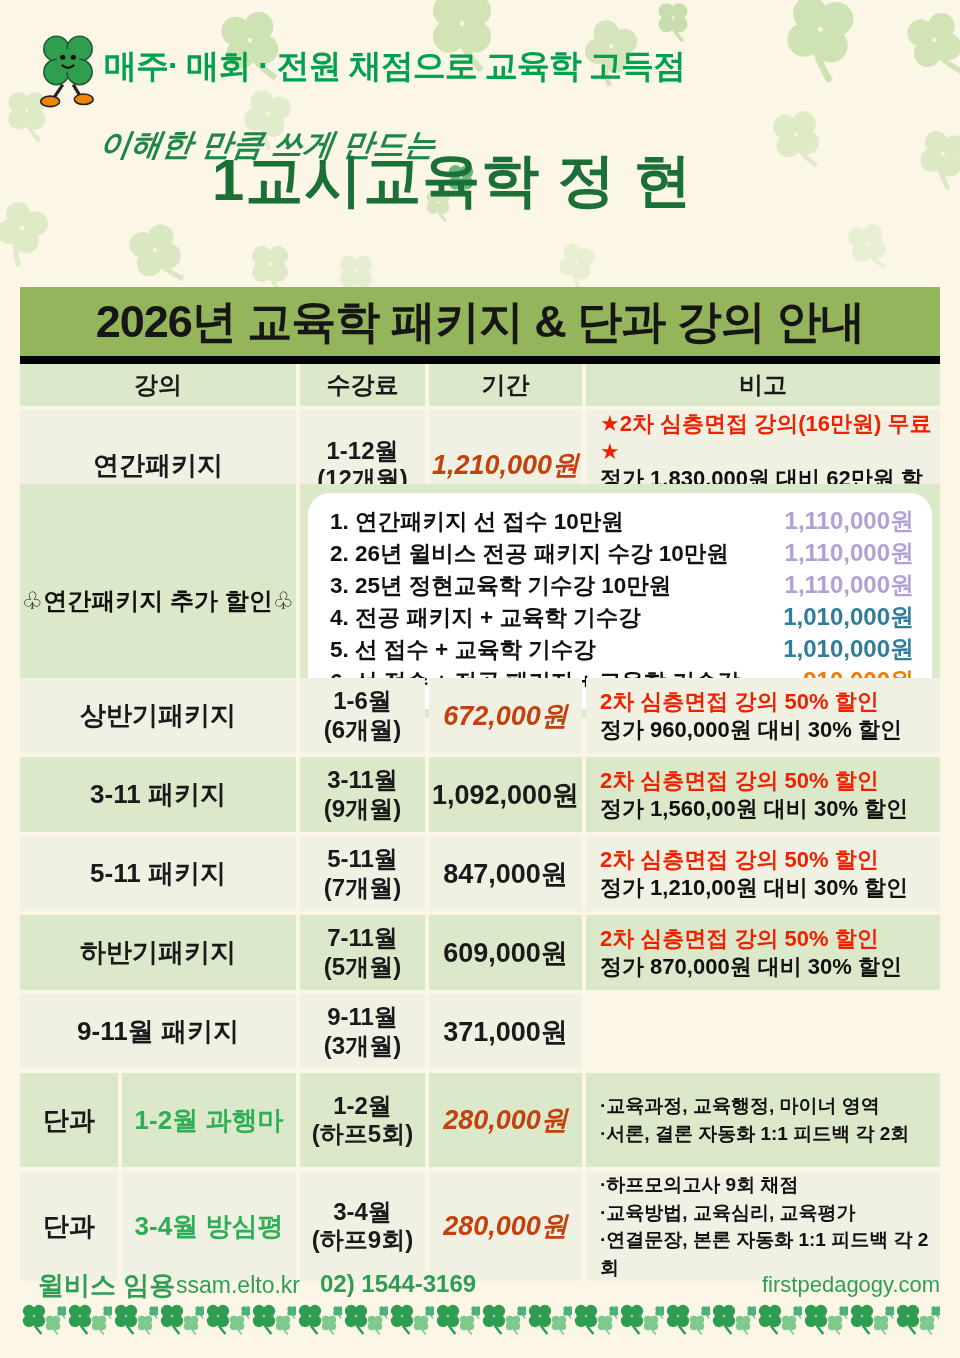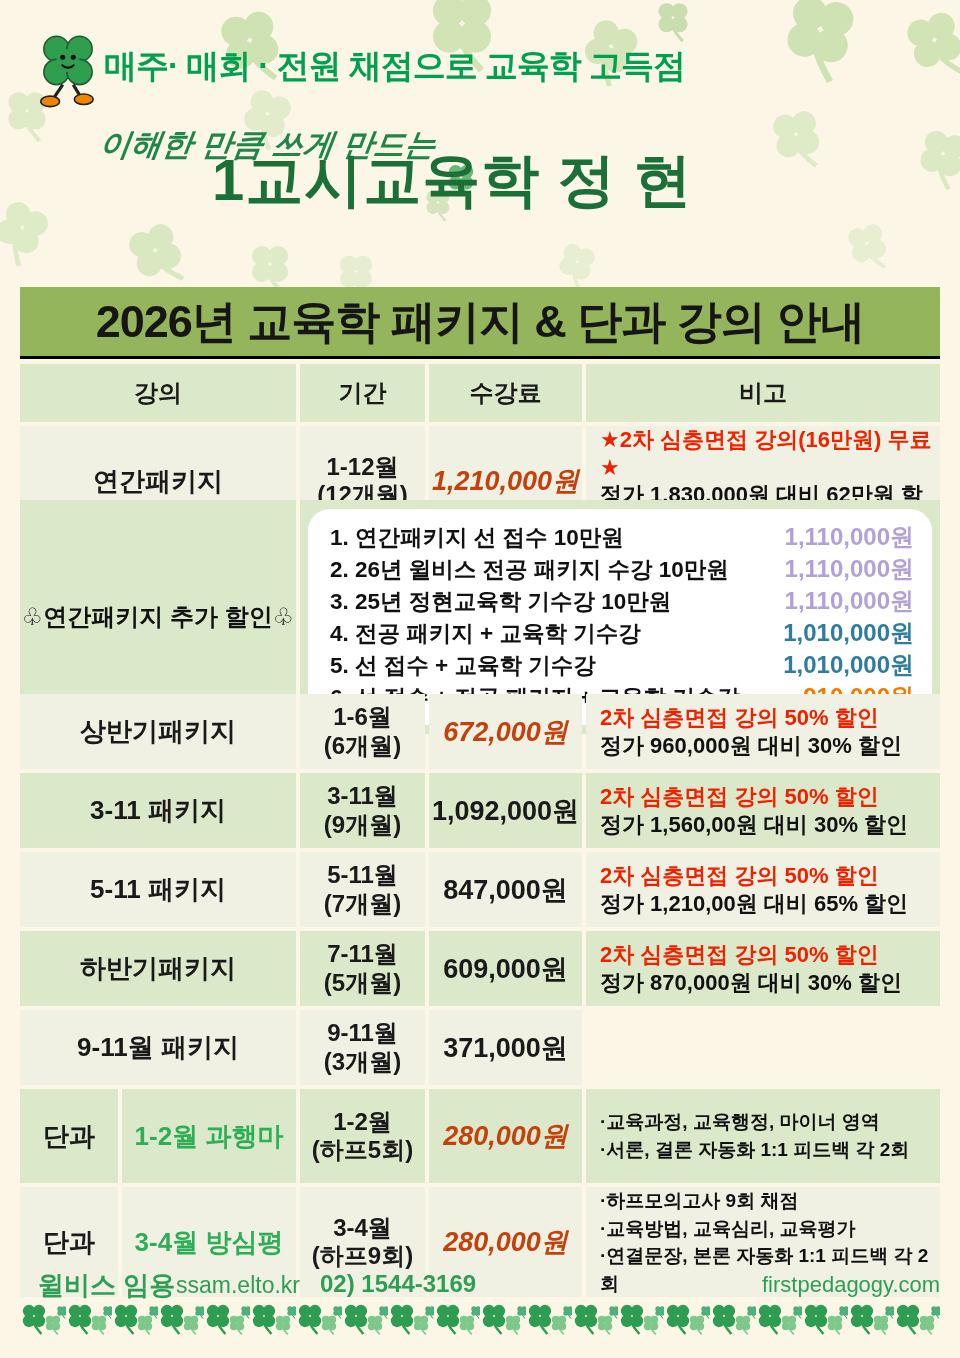--- a/index.html
+++ b/index.html
@@ -11,31 +11,31 @@
   
   svg.dec{position:absolute;pointer-events:none;}
   
   #mascot{position:absolute;left:36px;top:30px;}
   #tagline{position:absolute;left:104px;top:44px;font-size:33px;font-weight:900;color:#00a14e;letter-spacing:-1px;white-space:nowrap;}
   #subtitle{position:absolute;left:100px;top:124px;font-size:31px;font-weight:900;font-style:italic;color:#1e8748;transform:skewX(-8deg);white-space:nowrap;}
   #main-title{position:absolute;left:212px;top:142px;font-size:58px;font-weight:900;color:#1b7038;letter-spacing:1px;white-space:nowrap;}
   
   #banner{
     position:absolute;left:20px;top:287px;width:920px;height:69px;
-    background:#94b55b;border-bottom:3px solid #000000;
+    background:#94b55b;border-bottom:8px solid #000000;
     display:flex;align-items:center;justify-content:center;
     font-size:45px;font-weight:900;color:#161616;letter-spacing:-1px;
   }
   
   #table{position:absolute;left:20px;top:364px;width:920px;}
   .row{display:grid;gap:4px;margin-bottom:4px;}
   .cols4{grid-template-columns:276px 125px 153px 354px;}
   .cols2{grid-template-columns:276px 640px;}
   .cols5{grid-template-columns:98px 174px 125px 153px 354px;}
-  .h-hdr{height:58px;} .h-r1{height:70px;} .h-disc{height:190px;}
+  .h-hdr{height:42px;} .h-r1{height:70px;} .h-disc{height:190px;}
   .h-std{height:75px;} .h-dg{height:94px;}
   .cell{display:flex;flex-direction:column;align-items:center;justify-content:center;text-align:center;}
   .bg-g{background:#dce8ca;} .bg-c{background:#f0f1e3;}
   .hdr{font-size:24px;font-weight:900;color:#1a1a1a;}
   .course{font-size:26px;font-weight:900;color:#1a1a1a;}
   .course-green{font-size:26px;font-weight:900;color:#2eae57;}
   .period{font-size:24px;font-weight:900;color:#1a1a1a;line-height:1.18;}
   .price{font-size:27px;font-weight:900;color:#1a1a1a;}
   .price.green{color:#c2410c;font-style:italic;}
   .note{align-items:flex-start;text-align:left;padding-left:14px;padding-right:4px;}
@@ -161,22 +161,22 @@
 <div id="tagline">매주· 매회 · 전원 채점으로 교육학 고득점</div>
 <div id="subtitle">이해한 만큼 쓰게 만드는</div>
 <div id="main-title">1교시교육학 정 현</div>
 
 <div id="banner">2026년 교육학 패키지 &amp; 단과 강의 안내</div>
 
 <div id="table">
 
   <div class="row cols4 h-hdr">
     <div class="cell bg-g hdr">강의</div>
+    <div class="cell bg-g hdr">수강료</div>
     <div class="cell bg-g hdr">기간</div>
-    <div class="cell bg-g hdr">수강료</div>
     <div class="cell bg-g hdr">비고</div>
   </div>
 
   <div class="row cols4 h-r1">
     <div class="cell bg-c course">연간패키지</div>
     <div class="cell bg-c period">
       <div>1-12월</div>
       <div>(12개월)</div>
     </div>
     <div class="cell bg-c price green">1,210,000원</div>
@@ -246,21 +246,21 @@
 
   <div class="row cols4 h-std">
     <div class="cell bg-c course">5-11 패키지</div>
     <div class="cell bg-c period">
       <div>5-11월</div>
       <div>(7개월)</div>
     </div>
     <div class="cell bg-c price">847,000원</div>
     <div class="cell bg-c note">
       <div class="red">2차 심층면접 강의 50% 할인</div>
-      <div class="blk">정가 1,210,00원 대비 65% 할인</div>
+      <div class="blk">정가 1,210,00원 대비 30% 할인</div>
     </div>
   </div>
 
   <div class="row cols4 h-std">
     <div class="cell bg-g course">하반기패키지</div>
     <div class="cell bg-g period">
       <div>7-11월</div>
       <div>(5개월)</div>
     </div>
     <div class="cell bg-g price">609,000원</div>

